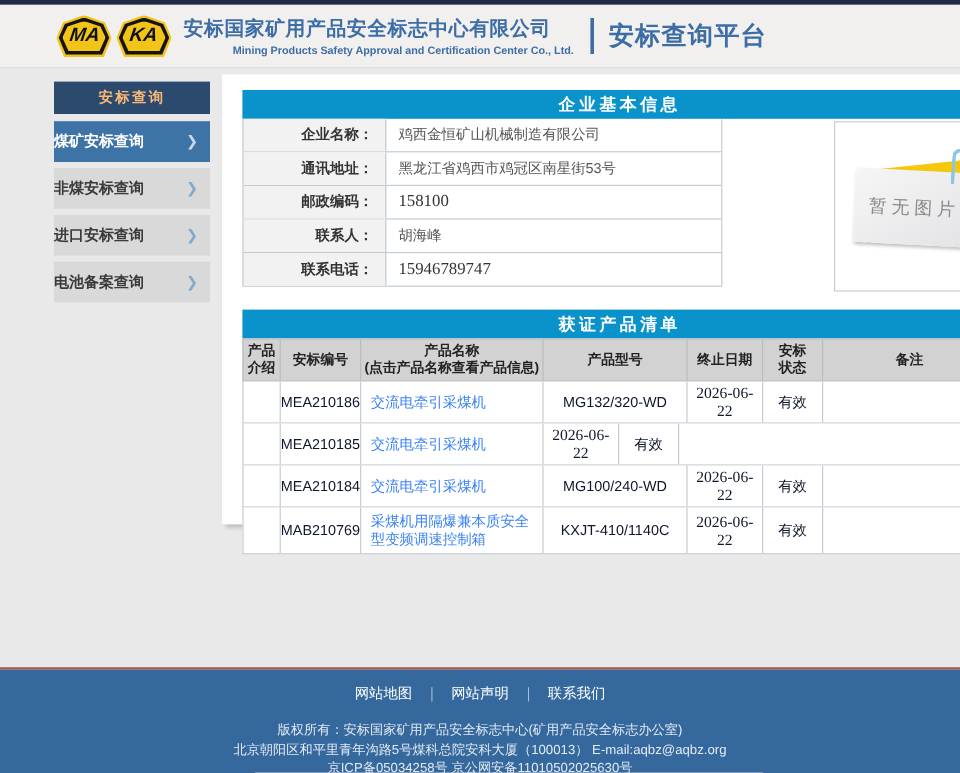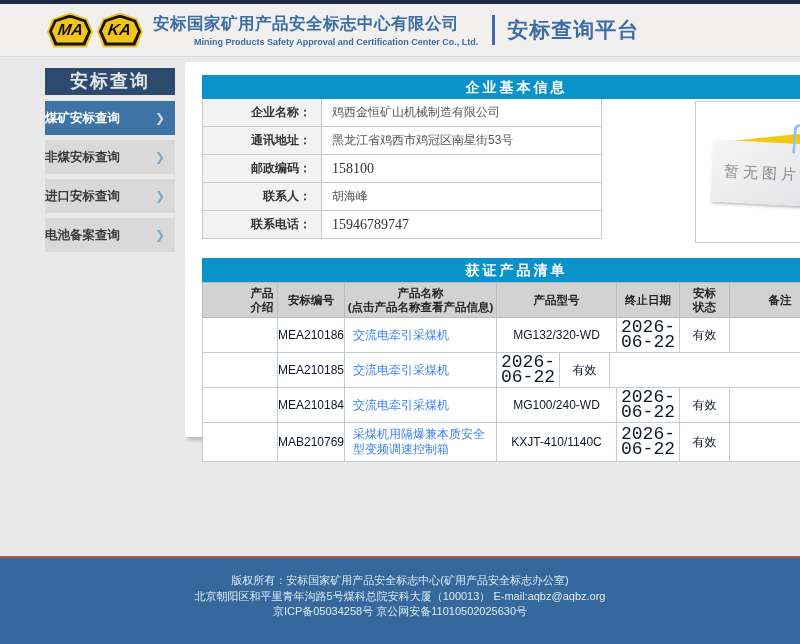--- a/index.html
+++ b/index.html
@@ -24,22 +24,22 @@
   .org-cn { font-size: 16.5px; font-weight: bold; letter-spacing: 0.5px; }
   .org-en { font-size: 9px; font-weight: bold; margin-top: 2px; margin-left: 41px; }
   .hdr-divider { width: 3px; height: 30px; background: #3d6da6; margin: 0 12px 0 14px; }
   .platform-title { color: #3d6da6; font-size: 21px; font-weight: bold; letter-spacing: 1px; }
 
   
   .main { position: relative; height: 499px; }
 
   
   .sidebar { position: absolute; left: 45px; top: 11px; width: 130px; }
-  .side-title { height: 27px; line-height: 27px; background: #2c4a6e; color: #e5e5e5;
-                text-align: center; font-size: 18px; font-weight: bold; letter-spacing: 2px;
+  .side-title { height: 27px; line-height: 27px; background: #2c4a6e; color: #fdba74;
+                text-align: center; font-size: 12px; font-weight: bold; letter-spacing: 2px;
                 margin-bottom: 6px; }
   .side-item { position: relative; height: 34px; background: #d9d9d9; margin-bottom: 5px;
                display: flex; align-items: center; 
                font-size: 12.5px; font-weight: bold; color: #3a3a3a; cursor: pointer; }
   .side-item .chev { position: absolute; right: 10px; font-size: 12px; font-weight: bold;
                      color: #7fa9cd; }
   .side-item.active { background: #3e73a6; color: #fff; }
   .side-item.active .chev { color: #c7dbec; }
 
   
@@ -76,31 +76,31 @@
                border: 3px solid #8ec4e6; border-bottom: none;
                border-radius: 7px 7px 2px 2px; transform: rotate(4deg); }
 
   
   .products { margin-top: 19px; }
   .p-header { display: flex; background: #d2d2d2; border: 1px solid #b7bdc4; }
   .p-col { border-right: 1px solid #b7bdc4; display: flex; flex-direction: column;
            align-items: center; justify-content: center; font-size: 11.5px; font-weight: bold;
            color: #222; text-align: center; min-height: 34px; padding: 3px 1px; line-height: 14px; }
   .p-col:last-child { border-right: none; }
-  .w-intro { width: 31px; margin-left: 44px; } .w-cert { width: 67px; } .w-name { width: 152px; }
+  .w-intro { width: 31px; } .w-cert { width: 67px; } .w-name { width: 152px; }
   .w-model { width: 120px; } .w-date { width: 63px; } .w-status { width: 50px; }
   .w-note { flex: 1; }
   .p-row { display: flex; background: #fff; border: 1px solid #c3ccd4; border-top: none; }
   .p-cell { border-right: 1px solid #c3ccd4; display: flex; align-items: center;
             justify-content: center; font-size: 12px; color: #0f172a; min-height: 27px;
             padding: 2px; text-align: center; line-height: 15px; }
   .p-cell:last-child { border-right: none; }
   .p-cell.name { justify-content: flex-start; text-align: left; padding-left: 8px;
                  padding-right: 6px; color: #3b82f6; cursor: pointer; }
-  .p-cell.date { font-family: Liberation Mono, monospace; font-size: 18px; }
+  .p-cell.date { font-family: Liberation Serif, serif; font-size: 13px; }
   .p-row.tall .p-cell { min-height: 38px; }
 
   
   .footer-accent { position: absolute; left: 0; top: 556px; width: 800px; height: 2px;
                    background: #b0564c; }
   .footer { position: absolute; left: 0; top: 558px; width: 800px; height: 86px;
             background: #35689c; text-align: center; }
   .footer-links { margin-top: 12px; font-size: 12px; color: #fff; }
   .flink { margin: 0 7px; cursor: pointer; }
   .fsep { color: #b7cde2; }
@@ -252,20 +252,27 @@
           <div class="p-cell w-date date">2026-06-22</div>
           <div class="p-cell w-status">有效</div>
           <div class="p-cell w-note"></div>
         </div>
       </div>
     </div>
   </div>
 
   <div class="footer-accent"></div>
   <div class="footer">
+    <div class="footer-links">
+      <span class="flink">网站地图</span>
+      <span class="fsep">｜</span>
+      <span class="flink">网站声明</span>
+      <span class="fsep">｜</span>
+      <span class="flink">联系我们</span>
+    </div>
     <div class="footer-text">
       <div>版权所有：安标国家矿用产品安全标志中心(矿用产品安全标志办公室)</div>
       <div>北京朝阳区和平里青年沟路5号煤科总院安科大厦（100013） E-mail:aqbz@aqbz.org</div>
       <div>京ICP备05034258号 京公网安备11010502025630号</div>
     </div>
   </div>
 
 </div>
 
 </body></html>

